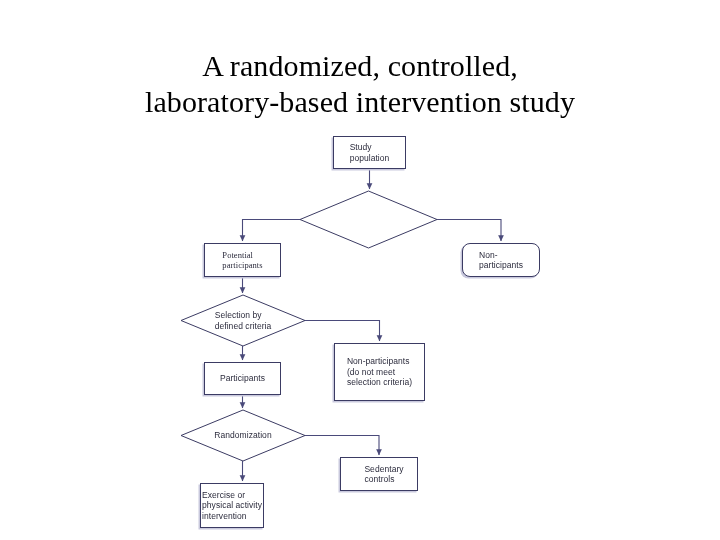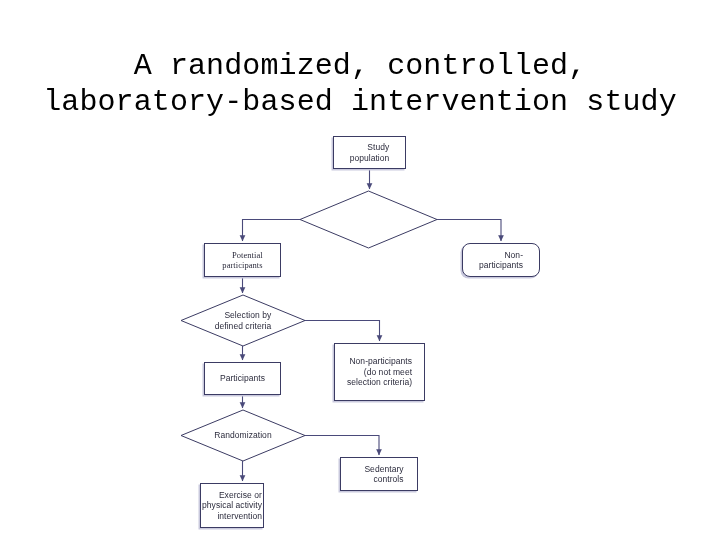--- a/index.html
+++ b/index.html
@@ -16,21 +16,21 @@
     font-family: "Liberation Sans", sans-serif;
   }
 
   
   #title {
     position: absolute;
     left: 30px;
     top: 48px;
     width: 660px;
     text-align: center;
-    font-family: Liberation Mono, monospace;
+    font-family: Liberation Serif, serif;
     font-size: 30px;
     line-height: 36px;
     color: #000000;
     white-space: pre-line;
     letter-spacing: 0.1px;
   }
 
   
   #chart {
     position: absolute;
@@ -45,21 +45,21 @@
     top: 0;
   }
 
   
   .node {
     position: absolute;
     box-sizing: border-box;
     display: flex;
     align-items: center;
     justify-content: center;
-    text-align: right;
+    text-align: left;
     color: #2b2b3c;
     font-family: "Liberation Sans", sans-serif;
     font-size: 8.5px;
     line-height: 10.5px;
     white-space: pre-line;
     letter-spacing: 0.05px;
   }
   .box {
     border: 1px solid #3b3b63;
     background: #ffffff;

